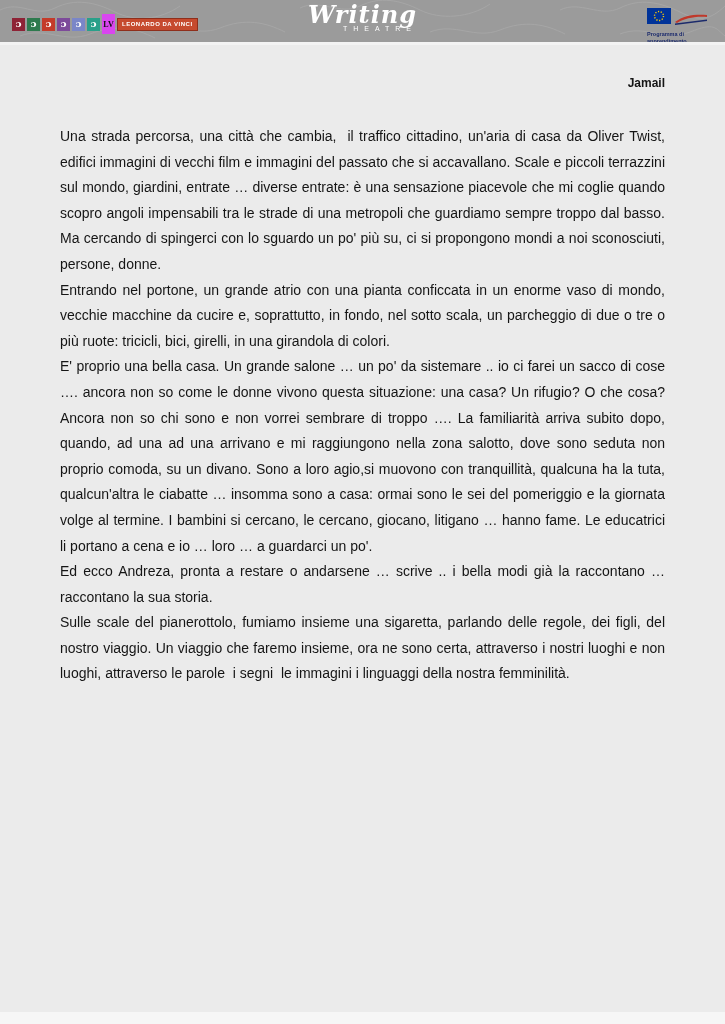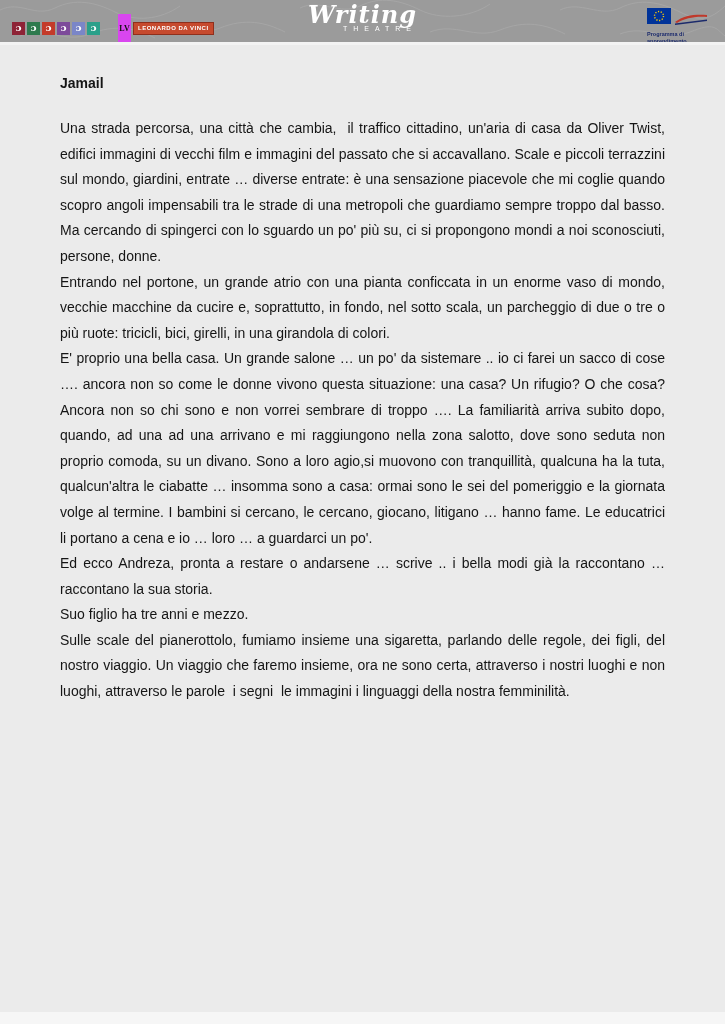--- a/index.html
+++ b/index.html
@@ -25,24 +25,24 @@
   
   .ldv { position:absolute; left:12px; top:14px; display:flex; align-items:center; gap:2px; }
   .ldv-square {
     width:13px; height:13px;
     display:flex; align-items:center; justify-content:center;
     color:#ffffff; font-size:10px; font-weight:bold;
     font-family:"DejaVu Serif", serif;
     line-height:1;
   }
   .ldv-mono {
-    width:13px; height:28px; background:#d946ef;
+    width:13px; height:20px; background:#d946ef;
     color:#111; font-size:8px; font-weight:bold;
     font-family:"Liberation Serif", serif;
-    display:flex; align-items:center; justify-content:center;margin-left:16px;
+    display:flex; align-items:center; justify-content:center;
   }
   .ldv-label {
     height:13px; background:#c64a2e;
     color:#fff; font-size:6px; font-weight:bold;
     letter-spacing:.5px;
     display:flex; align-items:center;
     padding:0 4px; white-space:nowrap;
     border:1px solid #8f2f1c;
   }
 
@@ -75,22 +75,22 @@
   .eu-swoosh { margin-top:3px; }
 
   
   .page-top-edge { width:725px; height:3px; background:#f3f3f3; }
 
   
   .page {
     padding:25px 60px 0 60px;
     color:#151515;
   }
-  .doc-title { text-align:left; font-weight:bold; font-size:14px; line-height:26px; }
-  .doc-body { margin-top:20px; }
+  .doc-title { text-align:right; font-weight:bold; font-size:12px; line-height:26px; }
+  .doc-body { margin-top:28px; }
   .doc-body p {
     font-size:14px; line-height:25.6px;
     text-align:justify;
     white-space:pre-wrap;
   }
   .page-bottom-edge {
     position:absolute; left:0; bottom:0;
     width:725px; height:12px; background:#f6f6f6;
   }
 </style>
@@ -155,18 +155,17 @@
 <div class="page">
   <div class="doc-title">
     <div>Jamail</div>
   </div>
 
   <div class="doc-body">
     <p>Una strada percorsa, una città che cambia,  il traffico cittadino, un'aria di casa da Oliver Twist, edifici immagini di vecchi film e immagini del passato che si accavallano. Scale e piccoli terrazzini sul mondo, giardini, entrate … diverse entrate: è una sensazione piacevole che mi coglie quando scopro angoli impensabili tra le strade di una metropoli che guardiamo sempre troppo dal basso. Ma cercando di spingerci con lo sguardo un po' più su, ci si propongono mondi a noi sconosciuti, persone, donne.</p>
     <p>Entrando nel portone, un grande atrio con una pianta conficcata in un enorme vaso di mondo, vecchie macchine da cucire e, soprattutto, in fondo, nel sotto scala, un parcheggio di due o tre o più ruote: tricicli, bici, girelli, in una girandola di colori.</p>
     <p>E' proprio una bella casa. Un grande salone … un po' da sistemare .. io ci farei un sacco di cose …. ancora non so come le donne vivono questa situazione: una casa? Un rifugio? O che cosa? Ancora non so chi sono e non vorrei sembrare di troppo …. La familiarità arriva subito dopo, quando, ad una ad una arrivano e mi raggiungono nella zona salotto, dove sono seduta non proprio comoda, su un divano. Sono a loro agio,si muovono con tranquillità, qualcuna ha la tuta, qualcun'altra le ciabatte … insomma sono a casa: ormai sono le sei del pomeriggio e la giornata volge al termine. I bambini si cercano, le cercano, giocano, litigano … hanno fame. Le educatrici li portano a cena e io … loro … a guardarci un po'.</p>
     <p>Ed ecco Andreza, pronta a restare o andarsene … scrive .. i bella modi già la raccontano … raccontano la sua storia.</p>
-    <p>Suo figlio ha tre anni e mezzo.</p>
     <p>Sulle scale del pianerottolo, fumiamo insieme una sigaretta, parlando delle regole, dei figli, del nostro viaggio. Un viaggio che faremo insieme, ora ne sono certa, attraverso i nostri luoghi e non luoghi, attraverso le parole  i segni  le immagini i linguaggi della nostra femminilità.</p>
   </div>
 </div>
 
 <div class="page-bottom-edge"></div>
 
 </body></html>

